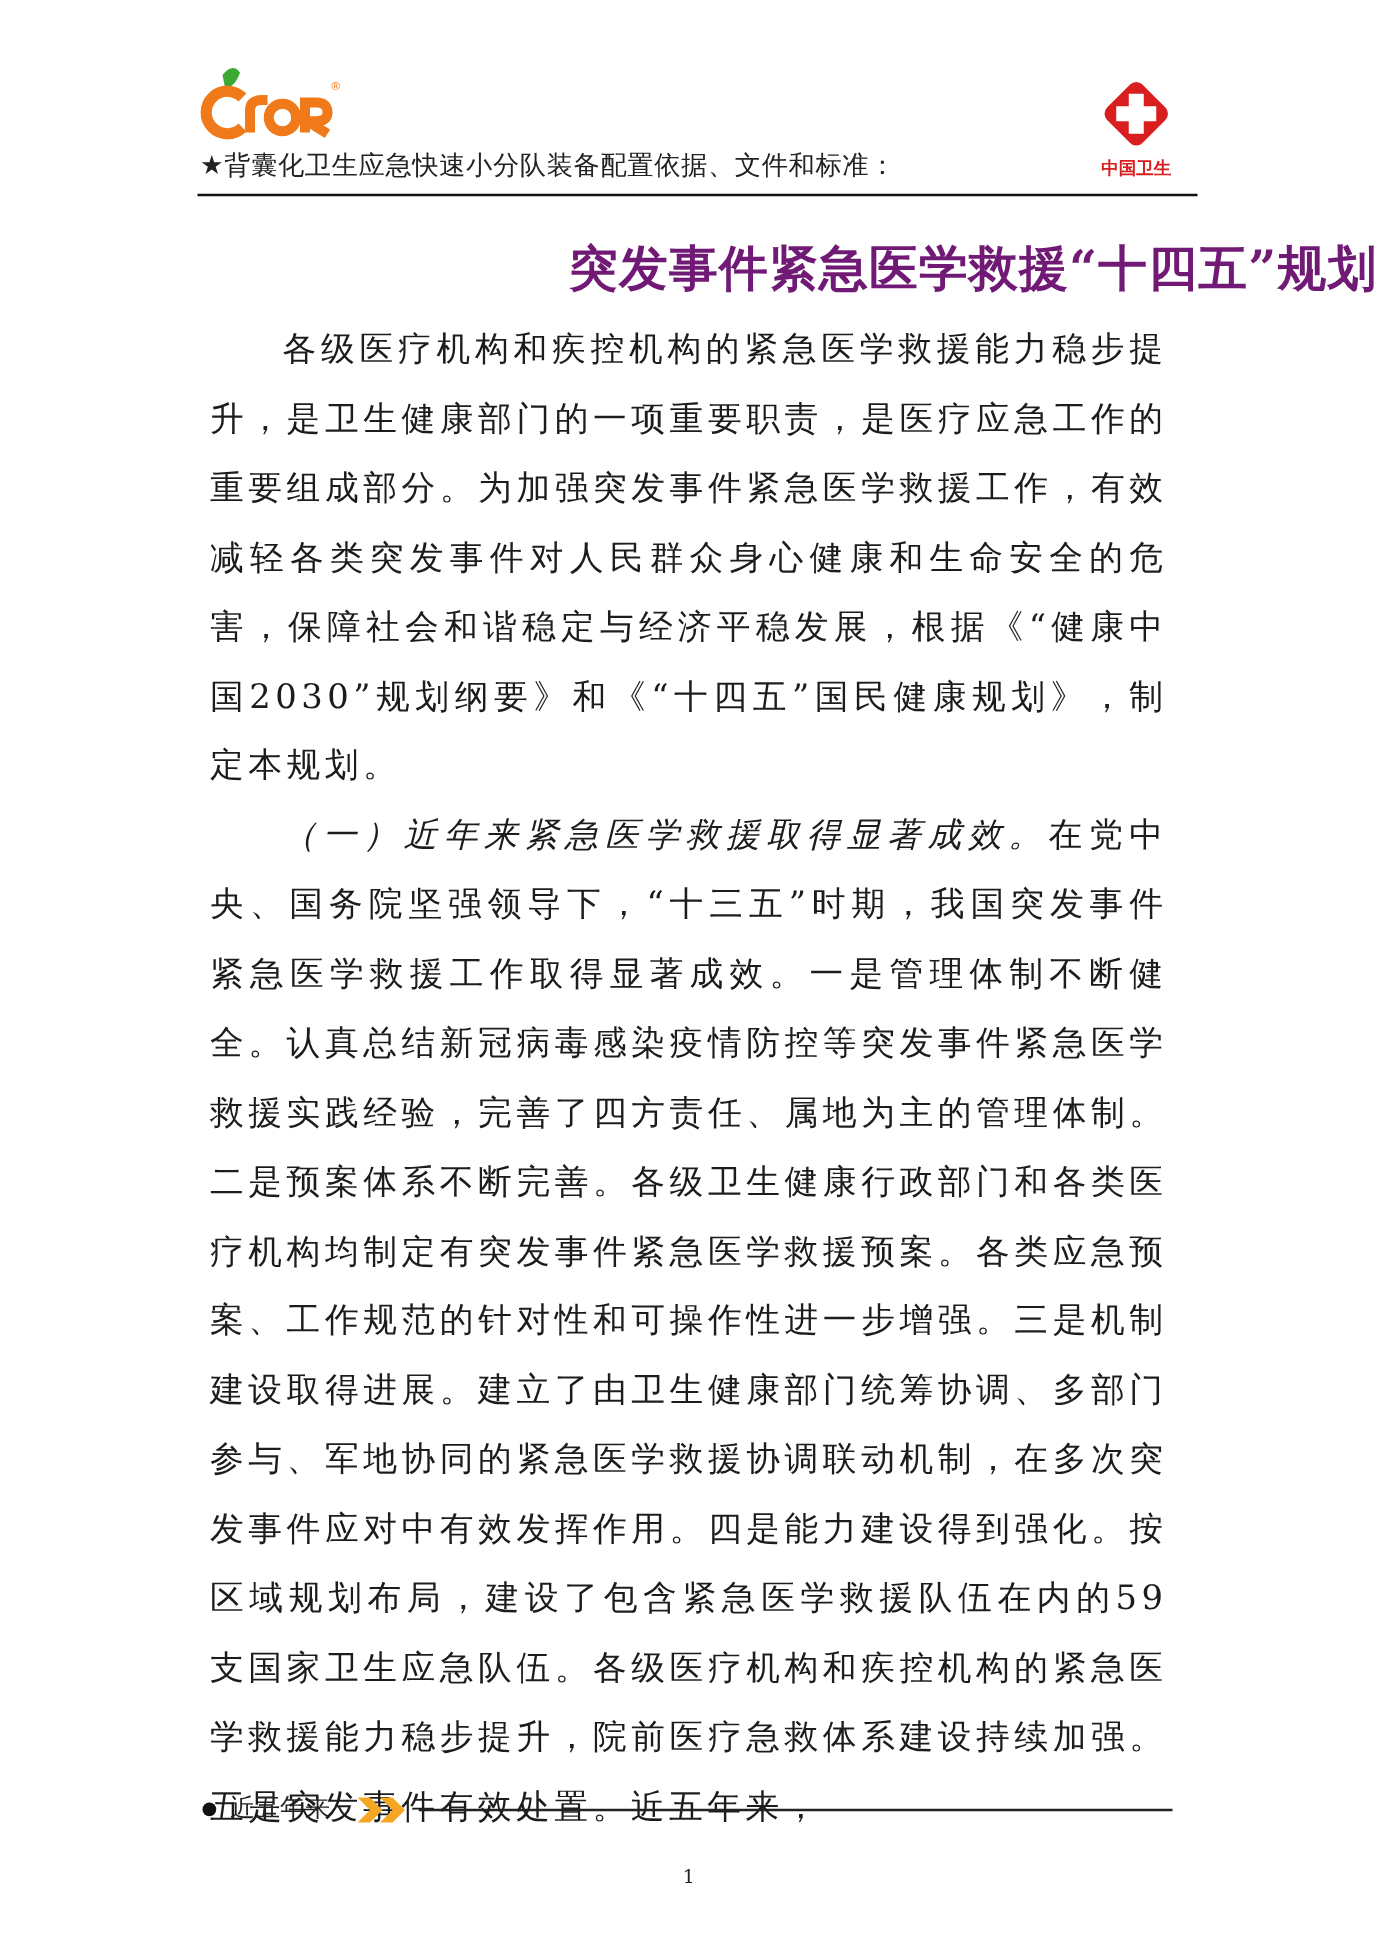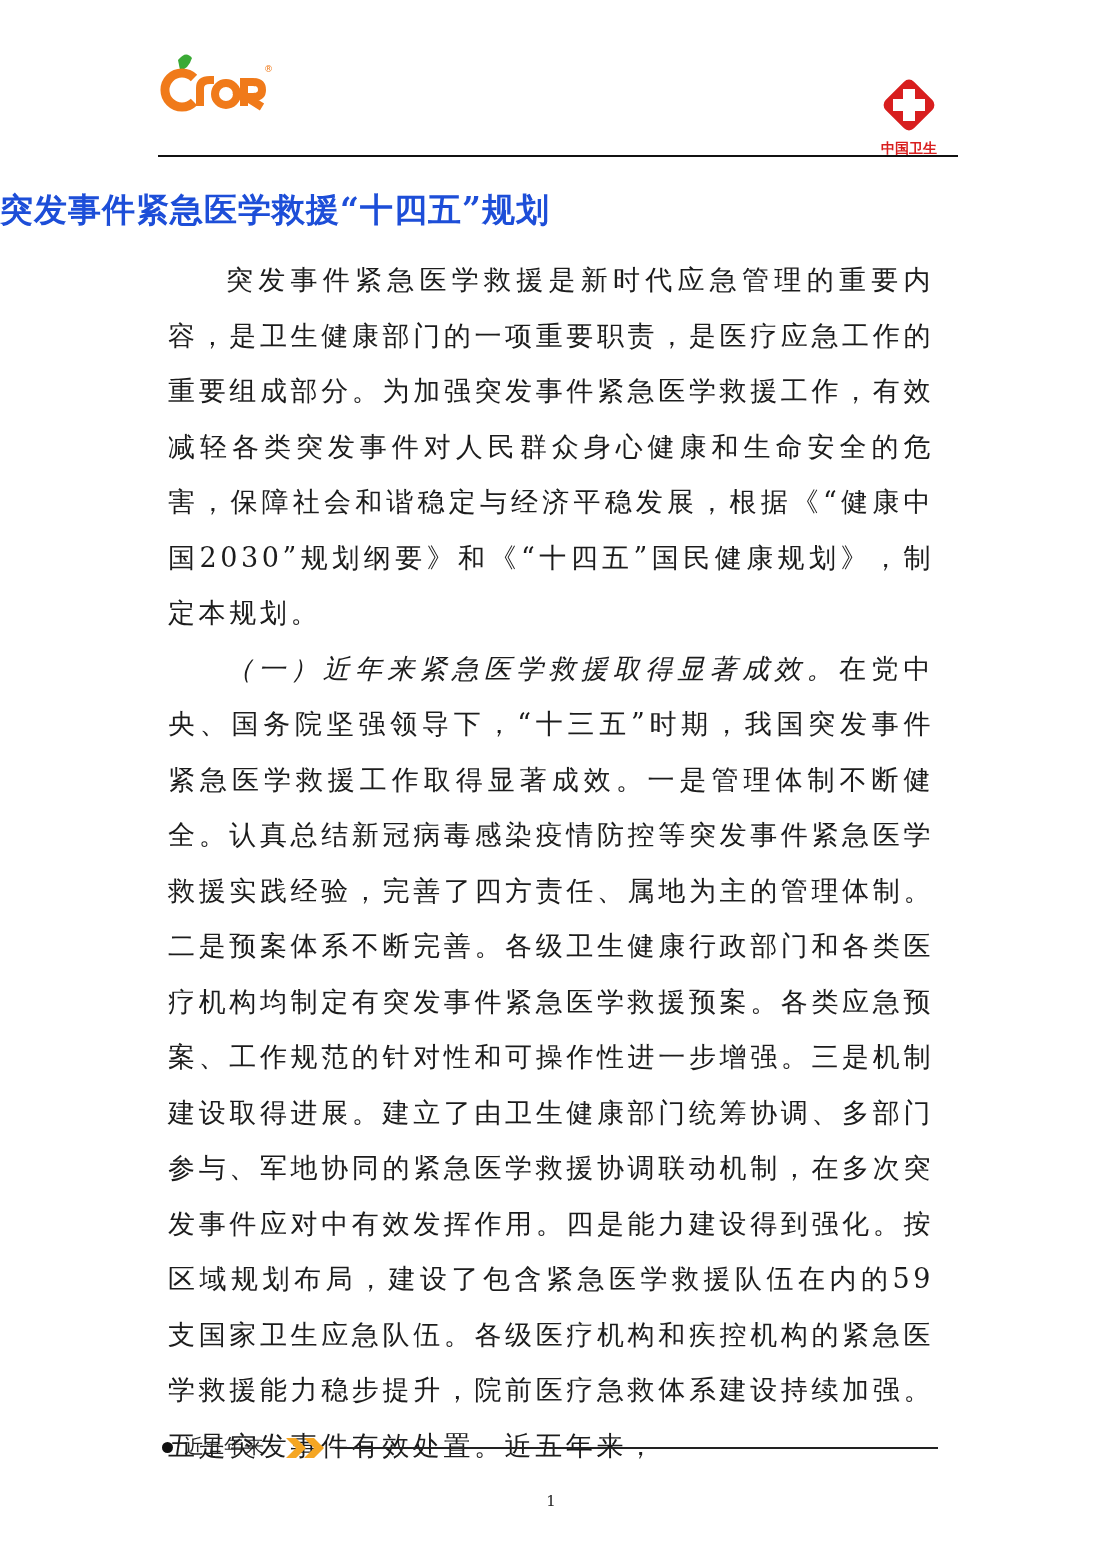--- a/index.html
+++ b/index.html
@@ -3,27 +3,27 @@
   <meta charset="utf-8">
   <style>
     html, body { margin: 0; padding: 0; background: #ffffff; }
     body { width: 1102px; height: 1559px; position: relative; overflow: hidden;
            font-family: "DejaVu Serif", "Liberation Serif", serif; color: #1a1a1a; }
 
     .header { position: absolute; left: 158px; top: 40px; width: 800px; height: 118px; }
     .logo-left { position: absolute; left: 0; top: 12px; width: 120px; height: 60px; }
     .header-caption { position: absolute; left: 2px; top: 78px; font-size: 21px;
                       font-family: "DejaVu Sans", "Liberation Sans", sans-serif; color: #222; letter-spacing: 0.5px; }
-    .logo-right { position: absolute; left: 718px; top: 36px; width: 66px; height: 90px; text-align: center; }
+    .logo-right { position: absolute; left: 718px; top: 22px; width: 66px; height: 90px; text-align: center; }
     .logo-right-text { display: block; font-size: 14px; font-weight: bold; color: #d81e1e;
                        font-family: "DejaVu Sans", "Liberation Sans", sans-serif; margin-top: 2px; letter-spacing: 0px; }
     .header-rule { position: absolute; left: 0; top: 115px; width: 800px; height: 2px; background: #111; }
 
-    .doc-title { position: absolute; left: 0; width: 1102px; top: 188px; text-align: left;
-                 font-size: 33px; font-weight: bold; color: #1d4ed8; letter-spacing: 1px; }
+    .doc-title { position: absolute; left: 0; width: 1102px; top: 188px; text-align: right;
+                 font-size: 39px; font-weight: bold; color: #701a75; letter-spacing: 1px; }
 
     .body-text { position: absolute; left: 168px; width: 766px; font-size: 27px; line-height: 55.5px;
                  letter-spacing: 3.6px; text-align: justify; color: #1c1c1c; }
     .para { margin: 0; }
     .indent { text-indent: 58px; }
     .section-heading { font-weight: bold; font-family: "DejaVu Sans", "Liberation Sans", sans-serif;
                        font-size: 27px; letter-spacing: 1px; }
     .bold-lead { font-weight: normal; font-style: italic; }
 
     .footer { position: absolute; left: 160px; top: 1432px; width: 780px; height: 30px; }
@@ -40,37 +40,38 @@
 
 <div class="header">
   <svg class="logo-left" viewBox="0 0 120 60">
     <path d="M20 8 Q28 -2 34 6 Q30 18 22 18 Z" fill="#3aaa35"></path>
     <path d="M36 26 A17 17 0 1 0 36 50" fill="none" stroke="#f07a1a" stroke-width="9"></path>
     <path d="M42 54 L42 36 Q42 28 52 28 L56 28" fill="none" stroke="#f07a1a" stroke-width="8"></path>
     <circle cx="68" cy="42" r="11" fill="none" stroke="#f07a1a" stroke-width="8"></circle>
     <path d="M86 54 L86 30 L95 30 Q104 30 104 38 Q104 45 95 45 L88 45 L104 55" fill="none" stroke="#f07a1a" stroke-width="8"></path>
     <text x="106" y="20" font-size="9" fill="#f07a1a" font-family="DejaVu Sans, sans-serif">®</text>
   </svg>
+  <div class="header-caption">★背囊化卫生应急快速小分队装备配置依据、文件和标准：</div>
   <div class="logo-right">
     <svg width="58" height="58" viewBox="0 0 58 58">
       <g transform="translate(29 29) rotate(45)">
         <rect x="-20" y="-20" width="40" height="40" rx="7" fill="#d81e1e"></rect>
       </g>
       <rect x="23" y="13" width="12" height="32" fill="#ffffff"></rect>
       <rect x="13" y="23" width="32" height="12" fill="#ffffff"></rect>
     </svg>
     <span class="logo-right-text">中国卫生</span>
   </div>
   <div class="header-rule"></div>
 </div>
 
 <div class="doc-title">突发事件紧急医学救援“十四五”规划</div>
 
 <div class="body-text" style="top:252px;">
-  <p class="para indent">突发事件紧急医学救援是新时代应急管理的重要内容，是卫生健康部门的一项重要职责，是医疗应急工作的重要组成部分。为加强突发事件紧急医学救援工作，有效减轻各类突发事件对人民群众身心健康和生命安全的危害，保障社会和谐稳定与经济平稳发展，根据《“健康中国2030”规划纲要》和《“十四五”国民健康规划》，制定本规划。</p>
+  <p class="para indent">各级医疗机构和疾控机构的紧急医学救援能力稳步提升，是卫生健康部门的一项重要职责，是医疗应急工作的重要组成部分。为加强突发事件紧急医学救援工作，有效减轻各类突发事件对人民群众身心健康和生命安全的危害，保障社会和谐稳定与经济平稳发展，根据《“健康中国2030”规划纲要》和《“十四五”国民健康规划》，制定本规划。</p>
   <p class="para indent"><span class="bold-lead">（一）近年来紧急医学救援取得显著成效。</span><span>在党中央、国务院坚强领导下，“十三五”时期，我国突发事件紧急医学救援工作取得显著成效。一是管理体制不断健全。认真总结新冠病毒感染疫情防控等突发事件紧急医学救援实践经验，完善了四方责任、属地为主的管理体制。二是预案体系不断完善。各级卫生健康行政部门和各类医疗机构均制定有突发事件紧急医学救援预案。各类应急预案、工作规范的针对性和可操作性进一步增强。三是机制建设取得进展。建立了由卫生健康部门统筹协调、多部门参与、军地协同的紧急医学救援协调联动机制，在多次突发事件应对中有效发挥作用。四是能力建设得到强化。按区域规划布局，建设了包含紧急医学救援队伍在内的59支国家卫生应急队伍。各级医疗机构和疾控机构的紧急医学救援能力稳步提升，院前医疗急救体系建设持续加强。五是突发事件有效处置。近五年来，</span></p>
 </div>
 
 <div class="footer">
   <div class="footer-dot"></div>
   <div class="footer-label">近五年来</div>
   <svg class="footer-arrows" viewBox="0 0 44 24">
     <path d="M2 2 L12 2 L22 12 L12 22 L2 22 L12 12 Z" fill="#f5a623"></path>
     <path d="M20 2 L30 2 L40 12 L30 22 L20 22 L30 12 Z" fill="#f5a623"></path>
   </svg>

